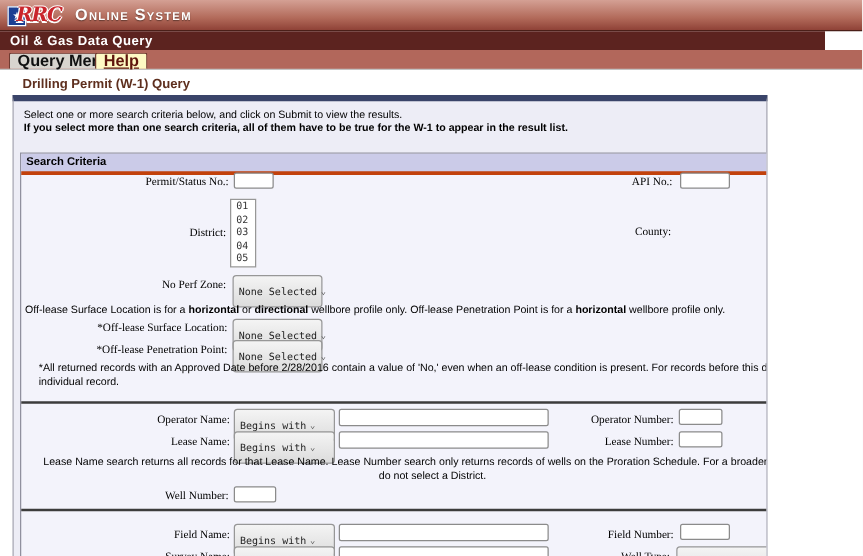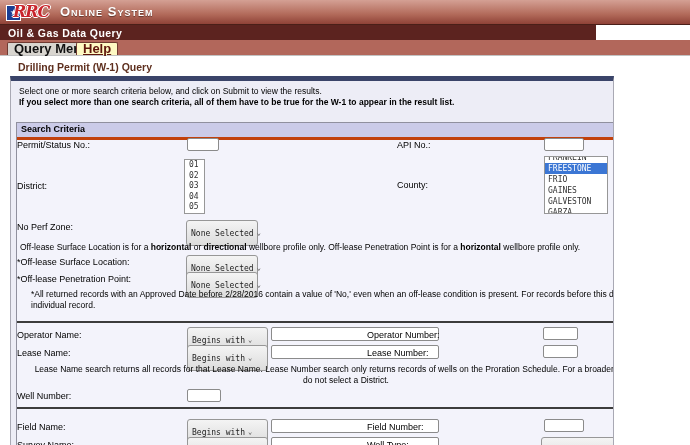--- a/index.html
+++ b/index.html
@@ -14,21 +14,21 @@
   .logo-flag{position:absolute;left:0;top:3px;width:13px;height:14px;background:#1b3e93;
              border:1px solid #fff;display:flex;align-items:center;justify-content:center;}
   .logo-star{color:#fff;font-size:8px;line-height:8px;}
   .logo-rrc{position:absolute;left:7px;top:0px;font-family:"DejaVu Serif",serif;
             font-style:italic;font-weight:bold;font-size:16px;line-height:20px;color:#c9252c;
             letter-spacing:-1px;
             text-shadow:-1px 0 #fff,1px 0 #fff,0 -1px #fff,0 1px #fff;}
   .sys-title{position:absolute;left:60px;top:4px;color:#fff;font-weight:bold;font-size:13px;
              font-variant:small-caps;letter-spacing:1px;text-shadow:0 1px 1px rgba(0,0,0,.45);}
 
-  .app-bar{position:absolute;left:0;top:25px;width:596px;height:15px;background:#5c231f;}
+  .app-bar{position:absolute;left:0;top:25px;width:660px;height:15px;background:#5c231f;}
   .app-bar-title{position:absolute;left:8px;top:1px;color:#fff;font-weight:bold;font-size:10.5px;
                  letter-spacing:.4px;line-height:14px;}
 
   .tab-bar{position:absolute;left:0;top:40px;width:690px;height:15px;background:#b2675b;
            border-bottom:1px solid #c2c2c2;}
   .tab{position:absolute;top:2px;height:12px;line-height:12px;font-size:13px;font-weight:bold;
        padding:0 6px;border:1px solid #6f3a31;border-bottom:none;border-radius:2px 2px 0 0;}
   .tab-active{left:7px;background:#d8d5cf;color:#111;}
   .tab-help{left:76px;background:#fef9c3;color:#5f150c;text-decoration:underline;}
 
@@ -40,21 +40,21 @@
              border-right:1px solid #a9a9b4;overflow:hidden;}
   .instr{position:absolute;left:8px;font-size:8.5px;line-height:11px;white-space:nowrap;}
   .instr1{top:5px;}
   .instr2{top:16px;font-weight:bold;}
 
   .search-box{position:absolute;left:5px;top:41px;width:660px;height:340px;box-sizing:border-box;
               background:#f3f3fb;border:1px solid #90909e;}
   .search-hdr{height:13px;background:#cbcbe8;border-bottom:3px solid #c2410c;
               font-size:9px;font-weight:bold;padding:1px 0 0 4px;color:#000;}
 
-  .lbl{position:absolute;font-size:9px;line-height:12px;text-align:left;white-space:nowrap;color:#000;}
+  .lbl{position:absolute;font-size:9px;line-height:12px;text-align:right;white-space:nowrap;color:#000;font-family:Liberation Serif, serif;}
   .note{position:absolute;font-size:8.5px;line-height:11px;color:#000;}
   .b{font-weight:bold;text-align:center;}
 
   .inp{position:absolute;box-sizing:border-box;height:13px;background:#fff;
        border:1px solid #8b8b8b;border-radius:2px;padding:0 2px;font-size:8.5px;
        font-family:"DejaVu Sans Mono",monospace;}
   .sel{position:absolute;box-sizing:border-box;height:13px;background:linear-gradient(#f4f4f4,#dcdcdc);
        border:1px solid #979797;border-radius:3px;display:flex;align-items:center;
        justify-content:flex-start;padding:12px 4px;font-family:"DejaVu Sans Mono",monospace;
        font-size:8px;color:#222;white-space:nowrap;}
@@ -108,30 +108,20 @@
 
       <div class="lbl" style="left:0;top:57px;width:164px;">District:</div>
       <div class="listbox district" style="left:167px;top:36px;width:21px;height:55px;">
         <div class="lb-opt">01</div>
         <div class="lb-opt">02</div>
         <div class="lb-opt">03</div>
         <div class="lb-opt">04</div>
         <div class="lb-opt">05</div>
       </div>
       <div class="lbl" style="left:380px;top:56px;width:140px;">County:</div>
-      <div class="listbox" style="left:527px;top:33px;width:64px;height:58px;">
-        <div style="margin-top:-5px;">
-          <div class="lb-opt">FRANKLIN</div>
-          <div class="lb-opt selected">FREESTONE</div>
-          <div class="lb-opt">FRIO</div>
-          <div class="lb-opt">GAINES</div>
-          <div class="lb-opt">GALVESTON</div>
-          <div class="lb-opt">GARZA</div>
-        </div>
-      </div>
 
       <div class="lbl" style="left:0;top:98px;width:164px;">No Perf Zone:</div>
       <div class="sel" style="left:169px;top:97px;width:72px;">
         <span>None Selected</span>
         <span class="arrow">⌄</span>
       </div>
 
       <div class="note" style="left:3px;top:119px;white-space:nowrap;">
         <span>Off-lease Surface Location is for a </span><span class="b">horizontal</span><span> or </span><span class="b">directional</span><span> wellbore profile only. Off-lease Penetration Point is for a </span><span class="b">horizontal</span><span> wellbore profile only.</span>
       </div>

